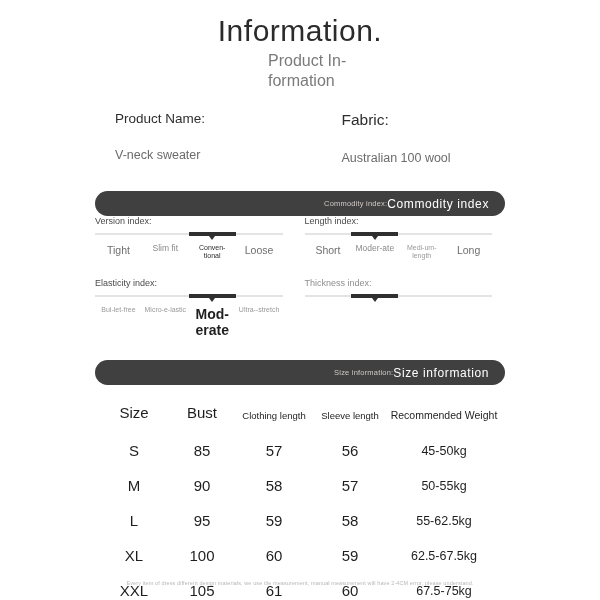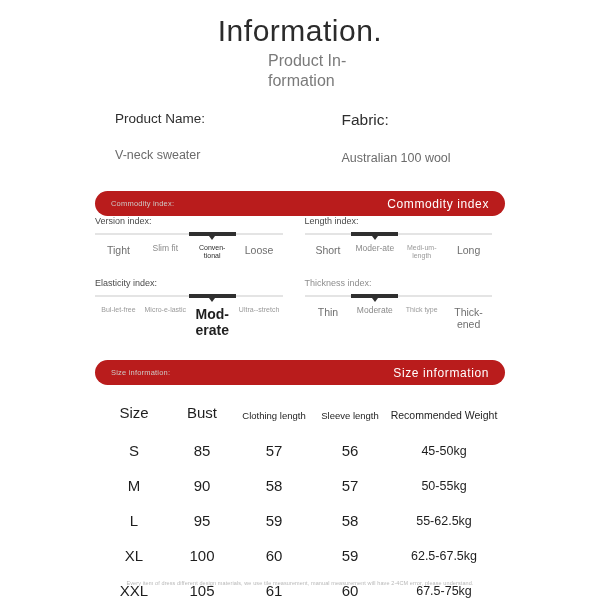--- a/index.html
+++ b/index.html
@@ -62,25 +62,25 @@
     font-size: 12.5px;
     color: #6b6b6b;
     margin-top: 22px;
   }
 
   
   .section-bar {
     margin: 0 auto;
     width: 410px;
     height: 25px;
-    background: #b91c1c;
+    background: #404040;
     border-radius: 13px;
     display: flex;
     align-items: center;
-    justify-content: space-between;
+    justify-content: flex-end;
     padding: 8px 16px;
     box-sizing: border-box;
   }
   .bar-left {
     font-size: 7.5px;
     color: #cfc9c6;
     letter-spacing: 0.2px;
   }
   .bar-right {
     font-size: 12px;
@@ -269,26 +269,20 @@
       </div>
     </div>
 
     <div class="index-block">
       <div class="index-title faint">Thickness index:</div>
       <div class="track">
         <div class="track-fill pos2">
           <span class="caret"></span>
         </div>
       </div>
-      <div class="ticks">
-        <div class="tick sz-lg">Thin</div>
-        <div class="tick sz-md">Moderate</div>
-        <div class="tick">Thick type</div>
-        <div class="tick sz-lg">Thick-ened</div>
-      </div>
     </div>
 
   </div>
 </div>
 
 <div style="margin-top:22px;">
   <div class="section-bar">
     <span class="bar-left">Size information:</span>
     <span class="bar-right">Size information</span>
   </div>

